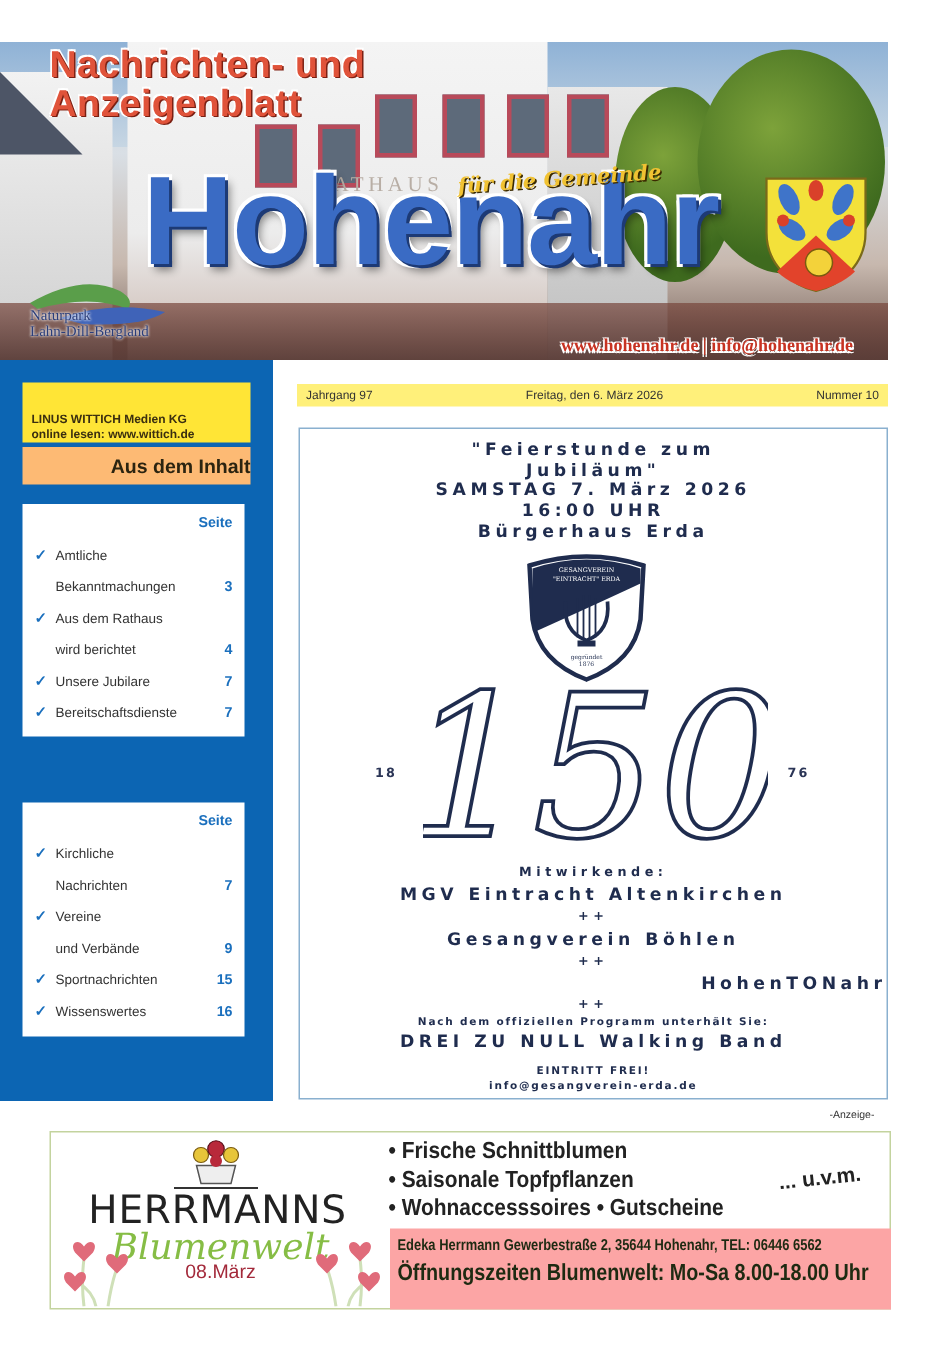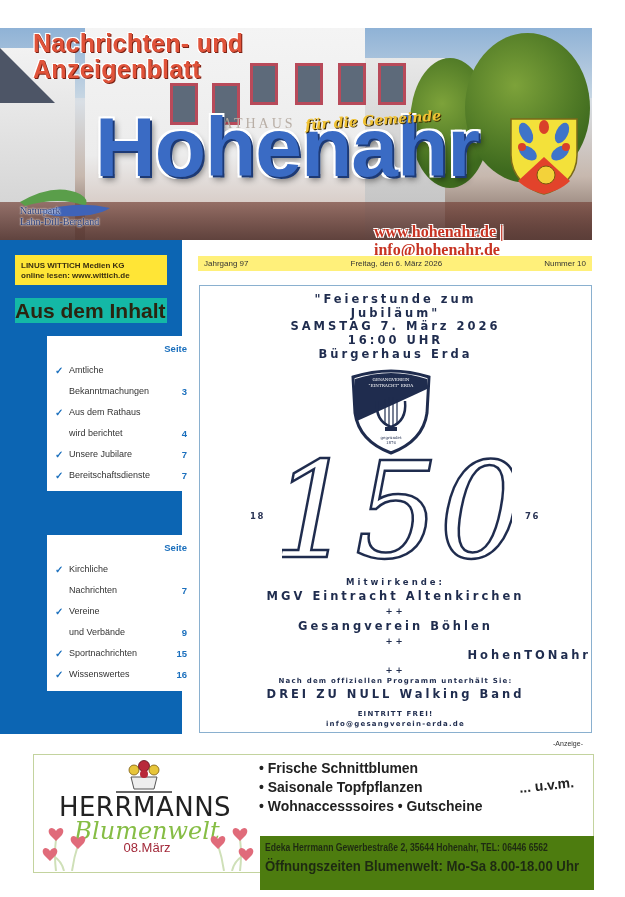--- a/index.html
+++ b/index.html
@@ -36,30 +36,30 @@
     font-weight: bold; font-size: 84px; line-height: 88px; color: #3a6bc4; letter-spacing: -1px;
     text-shadow: 2px 2px 0 #1d3a75, -2px -2px 0 #ffffff, 2px -2px 0 #ffffff, -2px 2px 0 #ffffff, 3px 4px 6px rgba(0,0,0,0.45); }
   .title-script { position: absolute; left: 305px; top: 112px; font-family: "DejaVu Serif", serif;
     font-style: italic; font-weight: bold; font-size: 14px; color: #f1c232;
     text-shadow: 1px 1px 0 #3b2a00; transform: rotate(-4deg); }
   .coat-of-arms { position: absolute; left: 508px; top: 115px; width: 72px; height: 80px; }
   .naturpark { position: absolute; left: 15px; top: 180px; width: 115px; height: 52px; }
   .naturpark-text { position: absolute; left: 20px; top: 205px; font-family: "Liberation Serif", serif;
     font-size: 10px; line-height: 11px; color: #2b3e7a; text-shadow: 0 0 2px #fff, 0 0 2px #fff; }
   .banner-url { position: absolute; left: 374px; top: 223px; font-family: "Liberation Serif", serif;
-    font-weight: bold; font-size: 16px; color: #c73322;
+    font-weight: bold; font-size: 12px; color: #c73322;
     text-shadow: 1px 1px 0 #fff, -1px -1px 0 #fff, 1px -1px 0 #fff, -1px 1px 0 #fff; }
 
   
   .sidebar { position: absolute; left: 0; top: 240px; width: 182px; height: 494px; background: #0c65b3; }
   .pub-box { position: absolute; left: 15px; top: 15px; width: 152px; height: 30px; background: #ffe536;
-    padding: 6px 6px; font-size: 8px; font-weight: bold; line-height: 10px; color: #3b2f10; }
-  .inhalt-box { position: absolute; left: 15px; top: 58px; width: 152px; height: 25px; background: #14b8a6;
-    text-align: left; font-size: 21px; font-weight: bold; line-height: 25px; color: #2b2410; }
-  .toc { position: absolute; left: 15px; width: 148px; background: #ffffff; padding: 6px 8px 0 8px; margin-left: 32px; }
+    padding: 20px 6px; font-size: 8px; font-weight: bold; line-height: 10px; color: #3b2f10; }
+  .inhalt-box { position: absolute; left: 15px; top: 58px; width: 152px; height: 25px; background: #fdba74;
+    text-align: right; font-size: 13px; font-weight: bold; line-height: 25px; color: #2b2410; }
+  .toc { position: absolute; left: 15px; width: 148px; background: #ffffff; padding: 6px 8px 0 8px; }
   .toc.t1 { top: 96px; height: 155px; }
   .toc.t2 { top: 295px; height: 156px; }
   .toc .seite { text-align: right; font-size: 9.5px; font-weight: bold; color: #1a6fbd; height: 18px; line-height: 14px; }
   .toc .entry { display: flex; align-items: flex-start; font-size: 9px; color: #333; }
   .toc .check { width: 14px; color: #1a6fbd; font-size: 10px; font-weight: bold; line-height: 21px; }
   .toc .entry-text { flex: 1; }
   .toc .entry-line { height: 21px; line-height: 21px; display: flex; justify-content: space-between; }
   .toc .page { font-weight: bold; color: #1a6fbd; font-size: 9.5px; }
 
   
@@ -85,21 +85,21 @@
   .ad-logo { position: absolute; left: 0; top: 0; width: 226px; height: 117px; }
   .hm-word { position: absolute; left: 6px; top: 37px; width: 210px; text-align: center;
     font-family: "DejaVu Sans", sans-serif; font-size: 26px; letter-spacing: 0.5px; color: #222; }
   .hm-script { position: absolute; left: 0; top: 62px; width: 226px; text-align: center;
     font-family: "DejaVu Serif", serif; font-style: italic; font-size: 24px; color: #86bd45; }
   .hm-date { position: absolute; left: 0; top: 86px; width: 226px; text-align: center;
     font-family: "Liberation Sans", sans-serif; font-weight: normal; font-size: 13px; line-height: 13px; color: #a3293a; }
   .ad-bullets { position: absolute; left: 225px; top: 3px; width: 320px; font-family: "Liberation Sans", sans-serif;
     font-weight: bold; font-size: 15.5px; line-height: 19px; color: #222; transform: scaleX(0.9); transform-origin: left; }
   .uvm { position: absolute; left: 485px; top: 22px; font-weight: bold; font-size: 14px; color: #222; transform: rotate(-6deg); }
-  .ad-green { position: absolute; left: 226px; top: 81px; width: 334px; height: 54px; background: #4d7c0f; padding: 5px 5px; }
+  .ad-green { position: absolute; left: 226px; top: 64px; width: 334px; height: 54px; background: #fca5a5; padding: 5px 5px; }
   .ad-addr { font-family: "Liberation Sans", sans-serif; font-weight: bold; font-size: 10.5px; color: #1e2a12;
     white-space: nowrap; transform: scaleX(0.82); transform-origin: left; }
   .ad-hours { margin-top: 4px; font-family: "Liberation Sans", sans-serif; font-weight: bold; font-size: 15.5px; color: #1e2a12;
     white-space: nowrap; transform: scaleX(0.85); transform-origin: left; }
 </style>
 </head>
 <body>
 
 <div class="banner">
   <div class="sky"></div>

